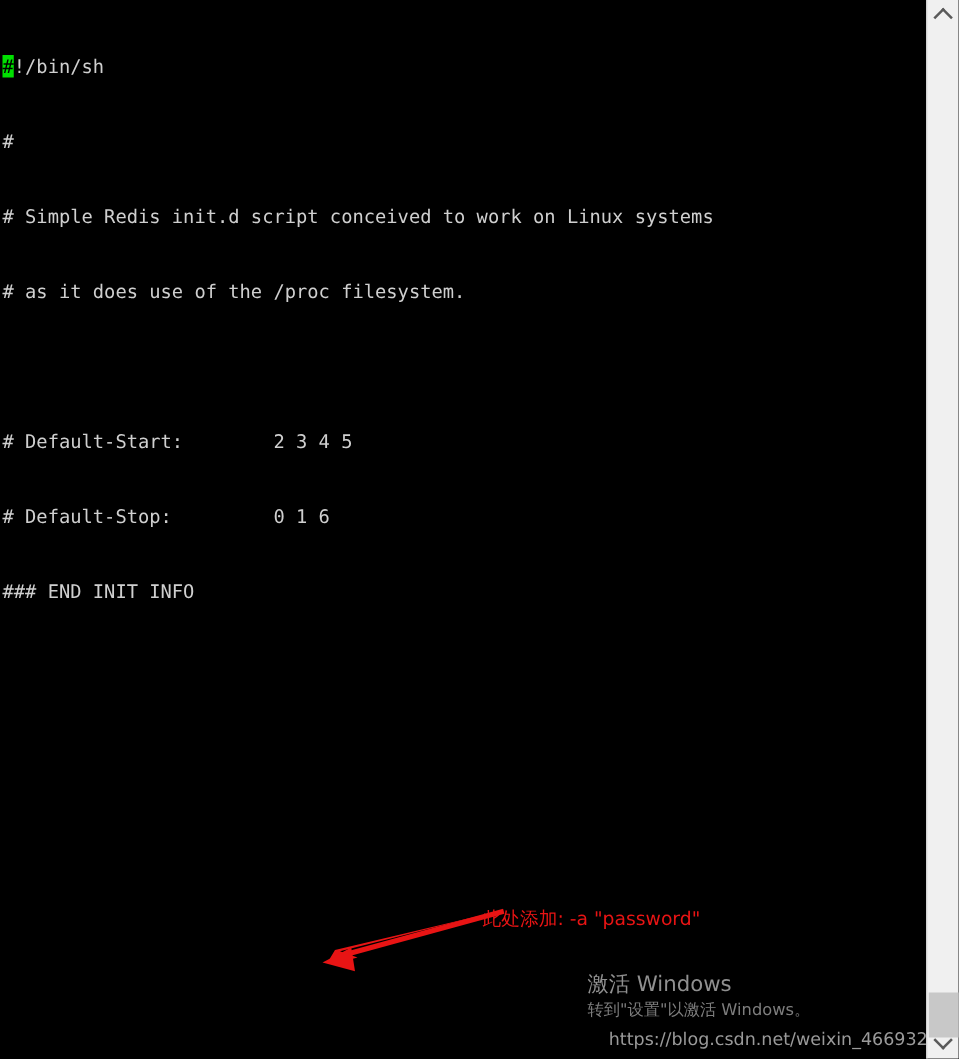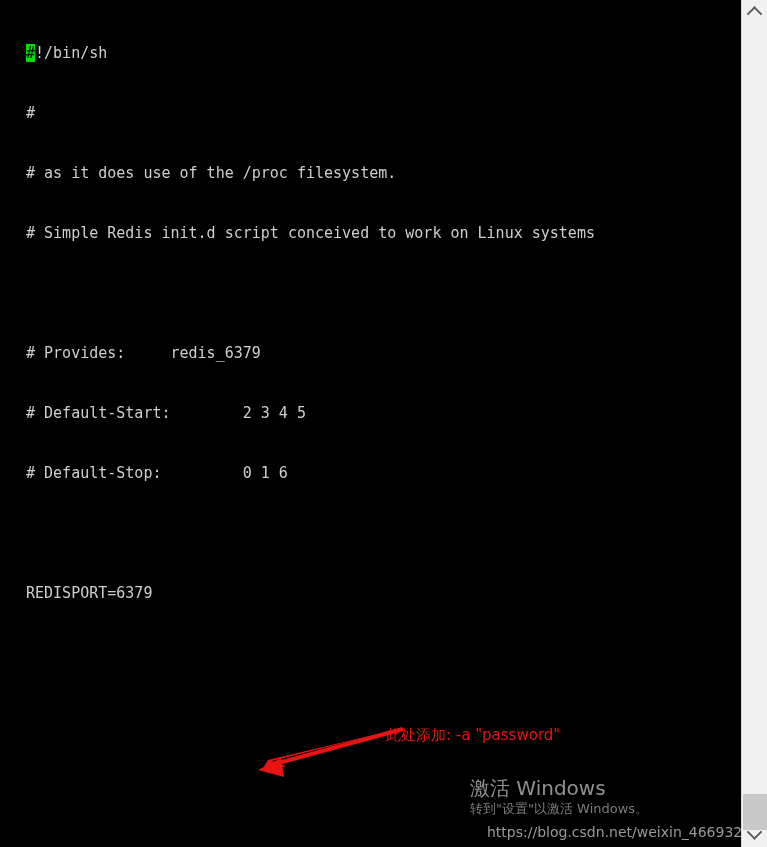--- a/index.html
+++ b/index.html
@@ -30,21 +30,20 @@
     width: 741px;
     height: 847px;
     padding: 3px 0 15px 2px;
     box-sizing: border-box;
     color: #cfcfcf;
     font-family: "DejaVu Sans Mono", "Liberation Mono", monospace;
     font-size: 15px;
     line-height: 20px;
     white-space: pre;
     letter-spacing: 0px;
-    margin-left: 24px;
   }
   .line {
     height: 20px;
     white-space: pre;
   }
   .cursor-block {
     background: #00e000;
     color: #000000;
   }
 
@@ -73,21 +72,21 @@
     position: absolute;
     left: 470px;
     top: 776px;
     width: 290px;
     color: #8d8d8d;
     font-family: "DejaVu Sans", "Liberation Sans", sans-serif;
     text-align: left;
     text-shadow: none;
   }
   #activation-title {
-    font-size: 20px;
+    font-size: 17px;
     line-height: 24px;
     color: #909090;
     white-space: pre;
   }
   #activation-subtitle {
     font-size: 13px;
     line-height: 18px;
     color: #7d7d7d;
     white-space: pre;
   }
@@ -146,28 +145,27 @@
   }
 </style>
 </head>
 <body>
 
 <div id="terminal-window">
 
   <div id="text-buffer">
     <div class="line"><span class="cursor-block">#</span><span>!/bin/sh</span></div>
     <div class="line">#</div>
+    <div class="line"># Simple Redis init.d script conceived to work on Linux systems</div>
     <div class="line"># as it does use of the /proc filesystem.</div>
-    <div class="line"># Simple Redis init.d script conceived to work on Linux systems</div>
     <div class="line"></div>
-    <div class="line"># Provides:     redis_6379</div>
     <div class="line"># Default-Start:        2 3 4 5</div>
     <div class="line"># Default-Stop:         0 1 6</div>
+    <div class="line">### END INIT INFO</div>
     <div class="line"></div>
-    <div class="line">REDISPORT=6379</div>
     
     
     
     
     
     
     
     
     
     

